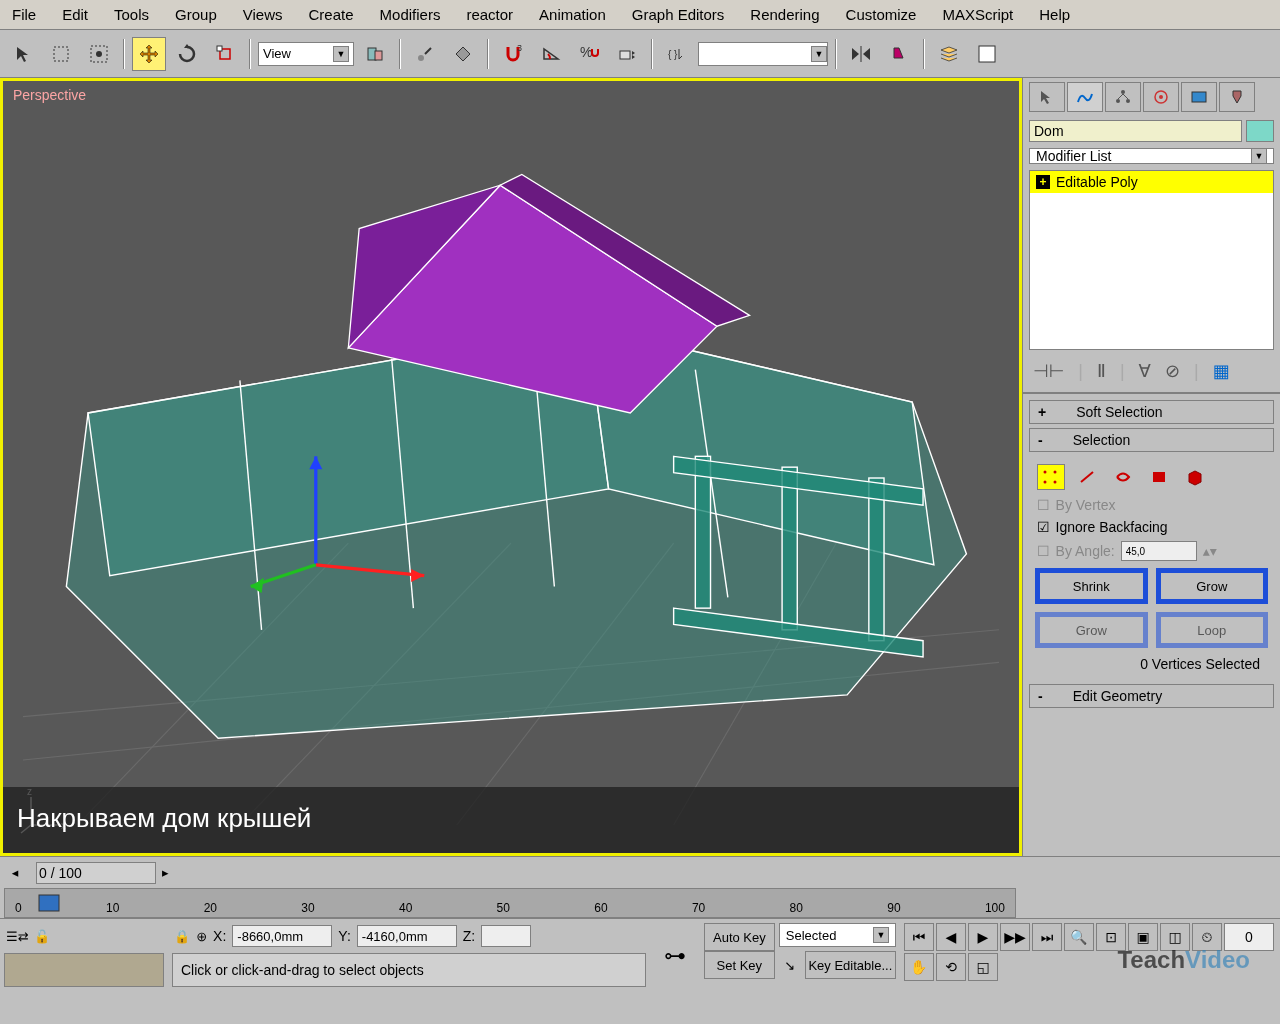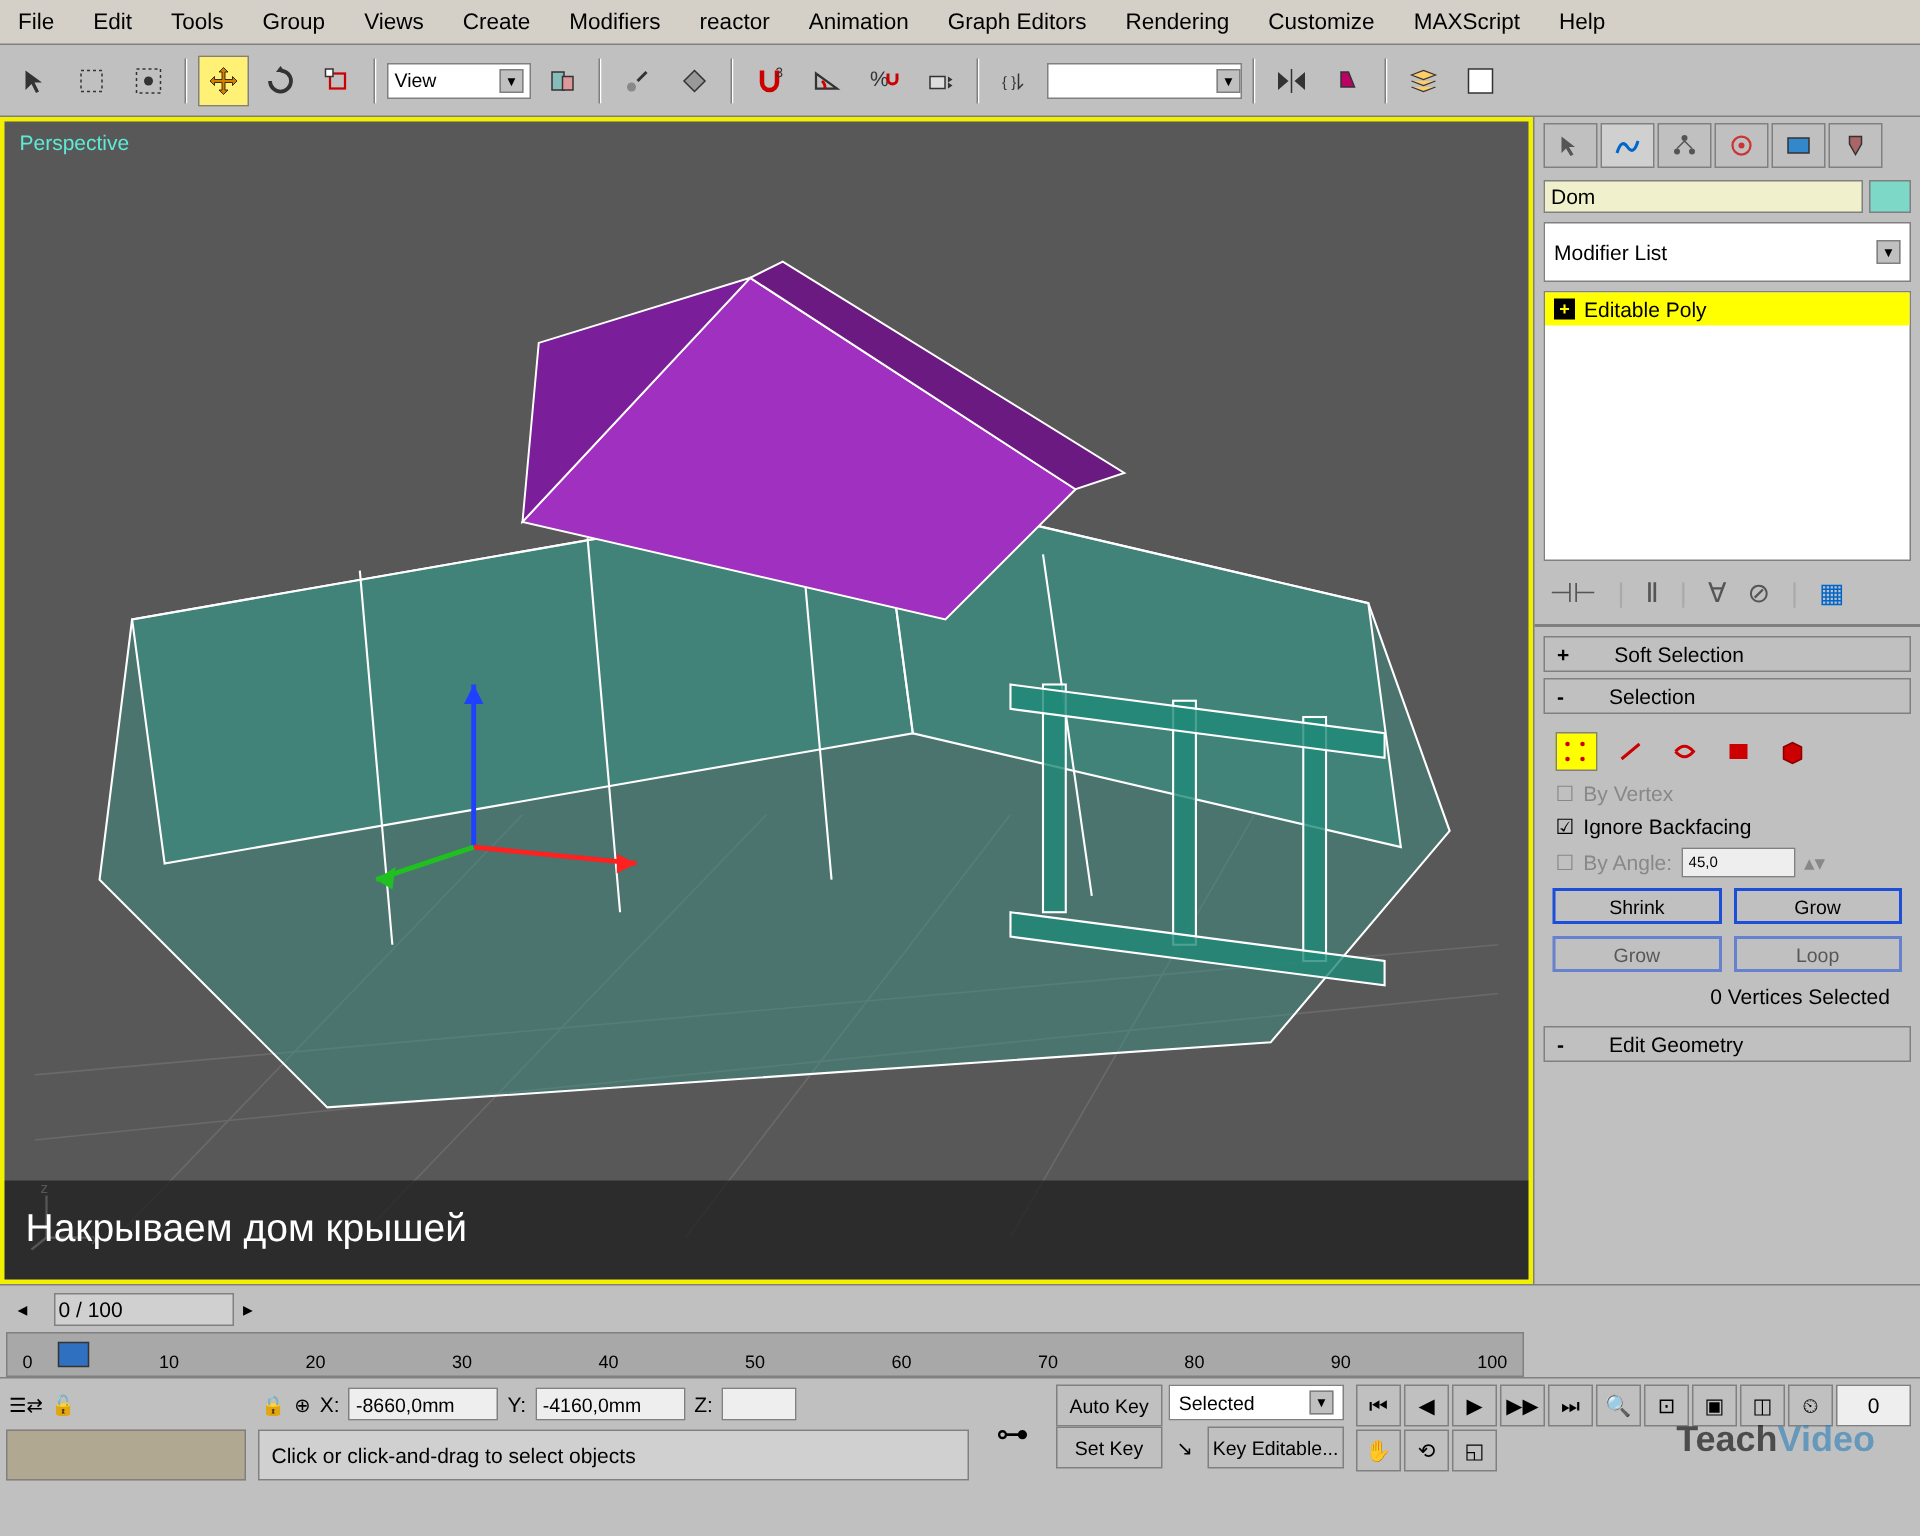--- a/index.html
+++ b/index.html
@@ -13,51 +13,51 @@
 .toolbar { background: #c0c0c0; padding: 4px 6px; display: flex; align-items: center; gap: 4px; border-bottom: 1px solid #808080; height: 48px; }
 .tbtn { width: 34px; height: 34px; background: #c0c0c0; border: 1px solid #c0c0c0; display: flex; align-items: center; justify-content: center; }
 .tbtn.active { background: #fff175; border: 1px solid #808080; }
 .tsep { width: 2px; height: 30px; background: #808080; margin: 0 3px; border-right: 1px solid #fff; }
 .view-dd { width: 96px; height: 24px; background: #fff; border: 1px solid #808080; display: flex; align-items: center; padding: 0 4px; justify-content: space-between; font-size: 13px; }
 .empty-dd { width: 130px; height: 24px; background: #fff; border: 1px solid #808080; display: flex; align-items: center; justify-content: flex-end; }
 
 
 .main { display: flex; height: 778px; }
 .viewport { flex: 1; background: #585858; border: 3px solid #f0f000; position: relative; overflow: hidden; }
-.vp-label { position: absolute; top: 6px; left: 10px; color: #5eead4; font-size: 14px; }
+.vp-label { position: absolute; top: 6px; left: 10px; color: #fca5a5; font-size: 14px; }
 .house-render { position: absolute; top: 50px; left: 20px; right: 20px; bottom: 80px; }
 .axis-indicator { position: absolute; bottom: 18px; left: 16px; width: 50px; height: 50px; }
 .subtitle { position: absolute; bottom: 0; left: 0; right: 0; height: 66px; background: rgba(30,30,30,0.75); color: #fff; font-size: 26px; padding: 16px 14px; }
 
 
 .rpanel { width: 258px; background: #c0c0c0; border-left: 1px solid #808080; display: flex; flex-direction: column; }
 .rtabs { display: flex; padding: 4px 6px; gap: 2px; }
 .rtab { width: 36px; height: 30px; border: 1px solid #808080; background: #c0c0c0; display: flex; align-items: center; justify-content: center; }
 .rtab.active { background: #d0d0d0; }
 .obj-name { display: flex; padding: 4px 6px; gap: 4px; }
 .obj-name input { flex: 1; height: 22px; background: #f0f0cc; border: 1px solid #808080; padding: 0 4px; font-size: 14px; }
 .color-sw { width: 28px; height: 22px; background: #7dd8c8; border: 1px solid #808080; }
-.mod-dd { margin: 2px 6px; height: 40px; background: #fff; border: 1px solid #808080; display: flex; align-items: center; padding: 0 6px; justify-content: space-between; font-size: 14px; }
+.mod-dd { margin: 2px 6px; height: 16px; background: #fff; border: 1px solid #808080; display: flex; align-items: center; padding: 0 6px; justify-content: space-between; font-size: 14px; }
 .stack { margin: 4px 6px; height: 180px; background: #fff; border: 1px solid #808080; }
 .stack-item { background: #ffff00; padding: 3px 6px; display: flex; align-items: center; gap: 6px; font-size: 14px; }
 .stack-item .plus { background: #000; color: #ffff00; width: 14px; height: 14px; display: flex; align-items: center; justify-content: center; font-size: 12px; font-weight: bold; }
 .mod-tools { display: flex; padding: 6px 10px; gap: 14px; align-items: center; }
 .mod-tools span { font-size: 18px; color: #555; }
 
 .rollout-title { margin: 2px 6px; background: #c0c0c0; border: 1px solid #808080; padding: 3px 8px; font-size: 14px; display: flex; align-items: center; }
 .rollout-title .pm { margin-right: 30px; font-weight: bold; }
 .selection-panel { margin: 0 6px; padding: 6px; }
 .sel-icons { display: flex; gap: 8px; padding: 4px 2px; align-items: center; }
 .sel-icon { width: 28px; height: 26px; display: flex; align-items: center; justify-content: center; }
 .sel-icon.active { background: #ffff00; border: 1px solid #808080; }
 .check-row { display: flex; align-items: center; gap: 6px; padding: 3px 2px; font-size: 14px; }
 .check-row.disabled { color: #888; }
 .angle-input { width: 76px; height: 20px; background: #eee; border: 1px solid #808080; padding: 0 4px; font-size: 10px; }
 .btn-row { display: flex; gap: 8px; padding: 4px 0; }
-.sg-btn { flex: 1; height: 24px; background: #c0c0c0; border: 2px solid #1d4ed8; font-size: 13px; }
+.sg-btn { flex: 1; height: 36px; background: #c0c0c0; border: 5px solid #1d4ed8; font-size: 13px; }
 .vert-count { text-align: right; padding: 4px 8px; font-size: 14px; }
 
 
 .timeline-area { height: 32px; background: #c0c0c0; display: flex; align-items: center; border-top: 1px solid #808080; }
 .frame-ind { width: 120px; font-size: 14px; background: #d0d0d0; border: 1px solid #808080; margin: 0 6px; padding: 2px; }
 .ruler { flex: 1; height: 30px; background: #a8a8a8; position: relative; border: 1px solid #808080; margin-right: 260px; }
 .ruler-ticks { display: flex; justify-content: space-between; padding: 12px 10px 0; font-size: 12px; }
 
 .bottom-bar { height: 74px; background: #c0c0c0; display: flex; border-top: 1px solid #808080; }
 .bottom-left { width: 168px; display: flex; flex-direction: column; }

